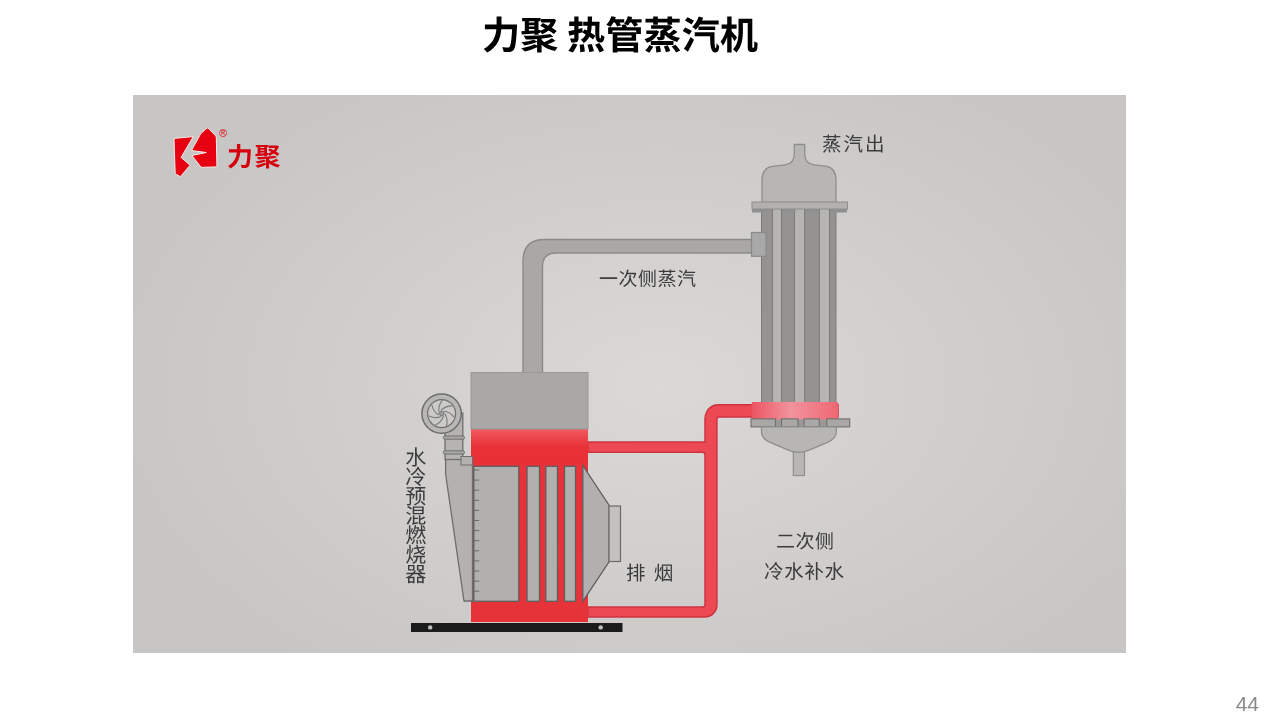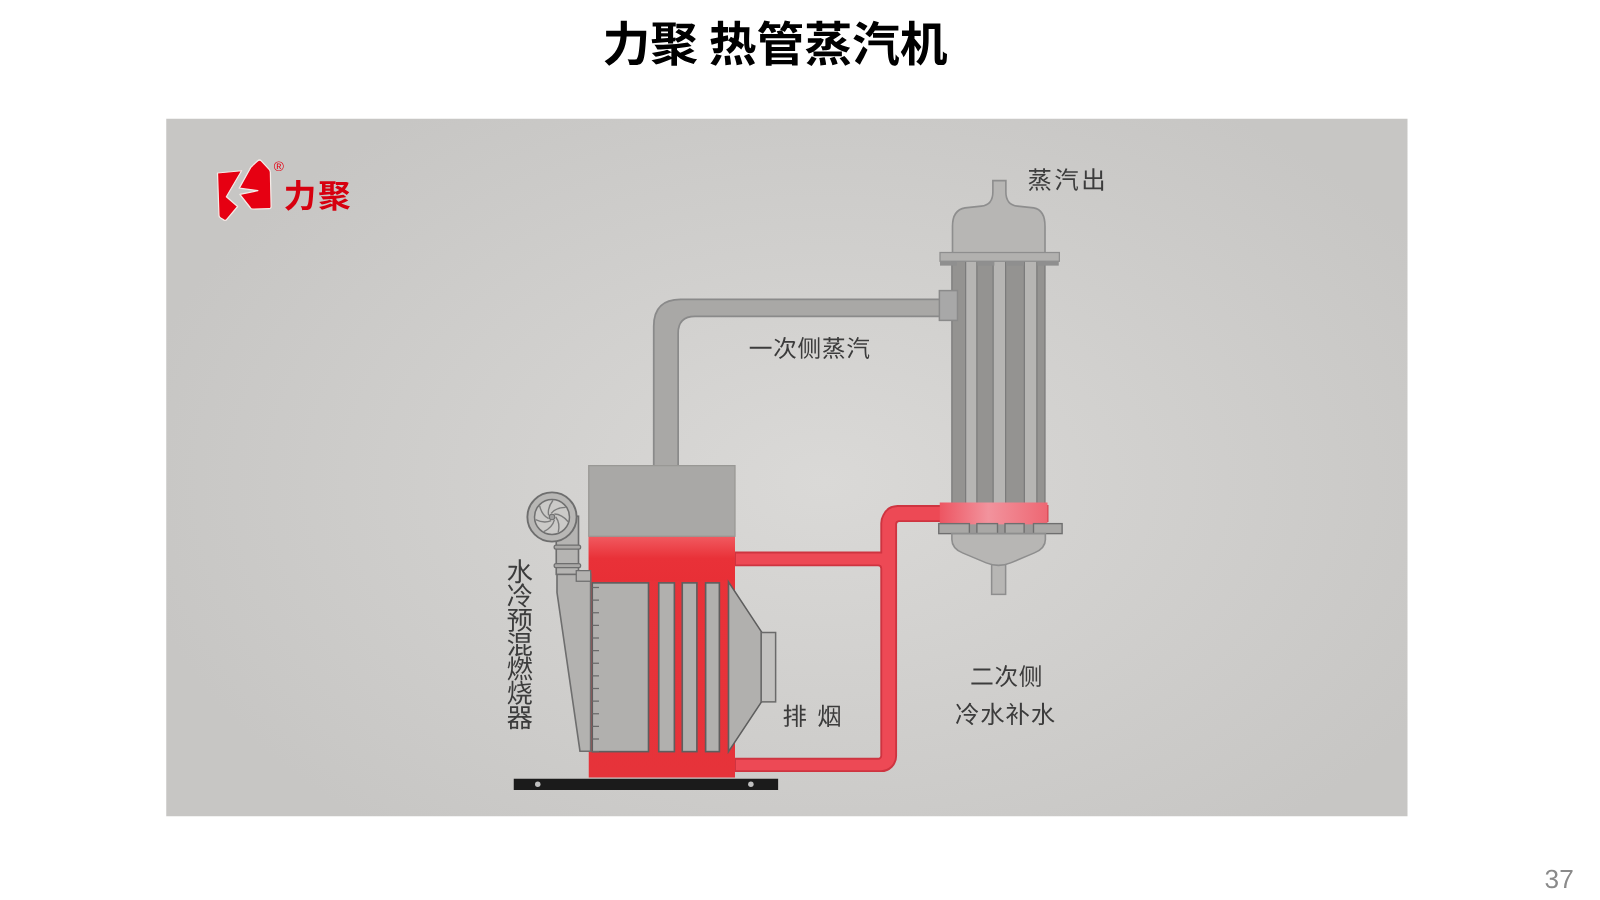--- a/index.html
+++ b/index.html
@@ -152,13 +152,13 @@
 <g transform="translate(405.3,542.6999999999999)">
         <path d="M8.5 -3.4C8.0 -1.9 7.2 -0.1 6.1 1.0L7.3 1.6C8.4 0.5 9.2 -1.4 9.7 -2.9ZM16.9 -3.0C17.8 -1.5 18.7 0.5 19.2 1.6L20.5 1.1C20.1 -0.1 19.1 -2.0 18.2 -3.4ZM17.4 -16.8C18.0 -15.8 18.5 -14.5 18.8 -13.7L19.9 -14.1C19.7 -15.0 19.0 -16.2 18.5 -17.2ZM10.9 -2.7C11.1 -1.4 11.3 0.3 11.4 1.4L12.7 1.2C12.7 0.1 12.5 -1.6 12.2 -2.9ZM13.9 -2.6C14.4 -1.4 15.0 0.4 15.2 1.4L16.5 1.1C16.3 -0.0 15.7 -1.7 15.1 -3.0ZM1.8 -13.6C1.7 -11.9 1.4 -9.8 0.8 -8.5L1.8 -7.9C2.5 -9.4 2.8 -11.6 2.9 -13.4ZM15.6 -17.6V-13.6V-13.1L13.4 -13.1V-11.8H15.6C15.4 -9.3 14.6 -6.7 11.6 -4.6C11.9 -4.4 12.4 -3.9 12.6 -3.6C14.8 -5.2 16.0 -7.2 16.5 -9.2C17.2 -6.8 18.1 -4.9 19.5 -3.7C19.7 -4.1 20.2 -4.6 20.5 -4.9C18.8 -6.1 17.7 -8.8 17.2 -11.8H20.1V-13.1H17.0V-13.6V-17.6ZM9.6 -17.7C9.0 -14.4 7.9 -11.3 6.2 -9.3C6.5 -9.2 7.1 -8.7 7.3 -8.5C8.5 -10.0 9.4 -12.0 10.1 -14.3H12.3C12.1 -13.4 12.0 -12.6 11.7 -11.8C11.3 -12.1 10.7 -12.4 10.3 -12.6L9.7 -11.6C10.2 -11.4 10.9 -11.0 11.4 -10.7C11.2 -10.2 11.0 -9.6 10.7 -9.1C10.2 -9.5 9.7 -9.8 9.2 -10.1L8.5 -9.3C9.0 -8.9 9.7 -8.5 10.2 -8.1C9.3 -6.6 8.2 -5.4 7.0 -4.7C7.3 -4.5 7.7 -3.9 7.9 -3.6C10.5 -5.3 12.4 -8.5 13.4 -13.1C13.5 -13.8 13.7 -14.6 13.7 -15.4L12.9 -15.6L12.7 -15.5H10.5C10.6 -16.2 10.8 -16.8 10.9 -17.5ZM6.4 -14.6C6.1 -13.5 5.6 -11.8 5.1 -10.6V-17.5H3.7V-10.3C3.7 -6.5 3.4 -2.5 0.8 0.6C1.1 0.8 1.6 1.3 1.8 1.6C3.4 -0.2 4.2 -2.3 4.7 -4.5C5.3 -3.5 5.9 -2.4 6.3 -1.8L7.3 -2.9C7.0 -3.4 5.5 -5.6 4.9 -6.3C5.1 -7.6 5.1 -9.0 5.1 -10.3V-10.4L5.9 -10.1C6.4 -11.1 7.1 -12.8 7.6 -14.2Z" fill="#3c3c3c"></path>
       </g>
 <g transform="translate(405.3,562.15)">
         <path d="M6.9 -14.0C6.7 -12.7 6.1 -10.8 5.7 -9.7L6.6 -9.2C7.1 -10.3 7.6 -12.1 8.2 -13.5ZM2.2 -13.4C2.1 -11.7 1.7 -9.5 1.1 -8.3L2.2 -7.8C2.9 -9.2 3.3 -11.4 3.4 -13.2ZM4.0 -17.5V-10.4C4.0 -6.6 3.7 -2.6 0.8 0.4C1.1 0.7 1.6 1.2 1.8 1.5C3.4 -0.2 4.3 -2.1 4.8 -4.1C5.6 -3.0 6.6 -1.7 7.0 -0.9L8.1 -2.1C7.6 -2.6 5.7 -5.0 5.1 -5.7C5.3 -7.2 5.4 -8.8 5.4 -10.4V-17.5ZM17.8 -13.6C17.0 -12.6 15.8 -11.8 14.4 -11.0C14.0 -11.8 13.5 -12.7 13.2 -13.7L19.5 -14.3L19.3 -15.6L12.8 -15.0C12.6 -15.8 12.5 -16.6 12.4 -17.5H11.0C11.0 -16.6 11.2 -15.7 11.4 -14.8L8.4 -14.5L8.6 -13.2L11.7 -13.5C12.1 -12.3 12.6 -11.3 13.1 -10.4C11.6 -9.8 9.9 -9.3 8.2 -8.9C8.5 -8.6 9.0 -8.0 9.2 -7.7C10.8 -8.1 12.4 -8.6 13.9 -9.3C15.1 -8.0 16.4 -7.2 17.8 -7.2C19.1 -7.2 19.6 -7.8 19.9 -10.1C19.5 -10.2 19.0 -10.4 18.8 -10.7C18.6 -9.2 18.5 -8.6 17.9 -8.6C17.0 -8.6 16.1 -9.1 15.3 -10.0C16.8 -10.8 18.2 -11.8 19.2 -13.1ZM7.8 -6.4V-5.0H11.0C10.8 -2.2 10.0 -0.6 6.9 0.4C7.2 0.7 7.7 1.3 7.8 1.7C11.4 0.5 12.3 -1.6 12.6 -5.0H14.6V-0.5C14.6 0.9 15.0 1.4 16.5 1.4C16.8 1.4 18.1 1.4 18.5 1.4C19.7 1.4 20.1 0.7 20.2 -1.5C19.8 -1.6 19.2 -1.8 18.9 -2.1C18.8 -0.2 18.7 0.1 18.3 0.1C18.0 0.1 16.9 0.1 16.7 0.1C16.3 0.1 16.1 0.0 16.1 -0.5V-5.0H19.7V-6.4Z" fill="#3c3c3c"></path>
       </g>
 <g transform="translate(405.3,581.5999999999999)">
         <path d="M4.1 -15.3H7.7V-12.4H4.1ZM13.1 -15.3H16.8V-12.4H13.1ZM12.9 -10.2C13.8 -9.8 14.8 -9.3 15.5 -8.8H9.5C10.0 -9.5 10.4 -10.2 10.7 -10.9L9.2 -11.2V-16.7H2.7V-11.0H9.1C8.7 -10.3 8.2 -9.5 7.6 -8.8H1.1V-7.4H6.3C4.8 -6.2 3.0 -5.0 0.6 -4.2C0.9 -3.9 1.3 -3.3 1.5 -3.0L2.7 -3.5V1.7H4.2V1.1H7.7V1.6H9.2V-4.8H5.2C6.4 -5.6 7.5 -6.5 8.3 -7.4H12.2C13.1 -6.4 14.3 -5.5 15.5 -4.8H11.7V1.7H13.1V1.1H16.8V1.6H18.4V-3.4L19.4 -3.1C19.6 -3.5 20.1 -4.1 20.4 -4.4C18.1 -4.9 15.8 -6.0 14.2 -7.4H19.9V-8.8H16.3L16.8 -9.4C16.1 -10.0 14.8 -10.6 13.7 -11.0ZM11.6 -16.7V-11.0H18.4V-16.7ZM4.2 -0.3V-3.4H7.7V-0.3ZM13.1 -0.3V-3.4H16.8V-0.3Z" fill="#3c3c3c"></path>
       </g>
   </svg>
-  <div id="pagenum">37</div>
+  <div id="pagenum">44</div>
 </div>
 </body></html>

